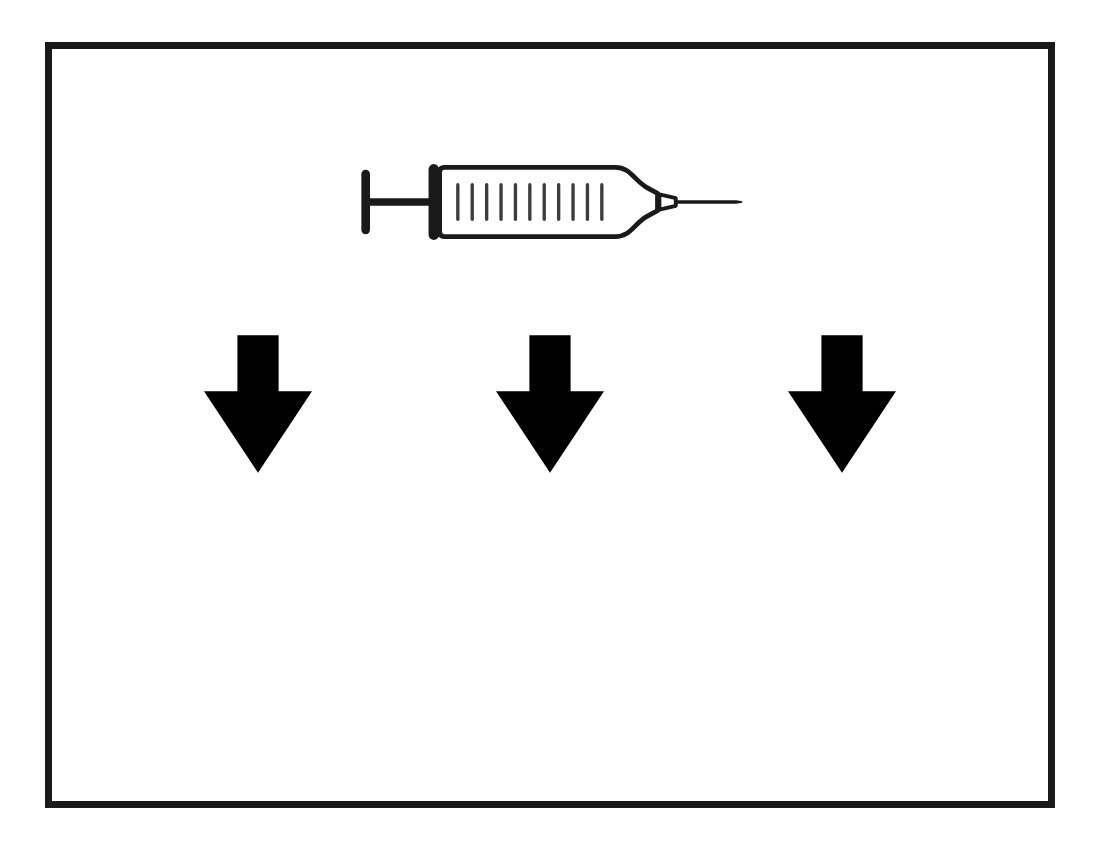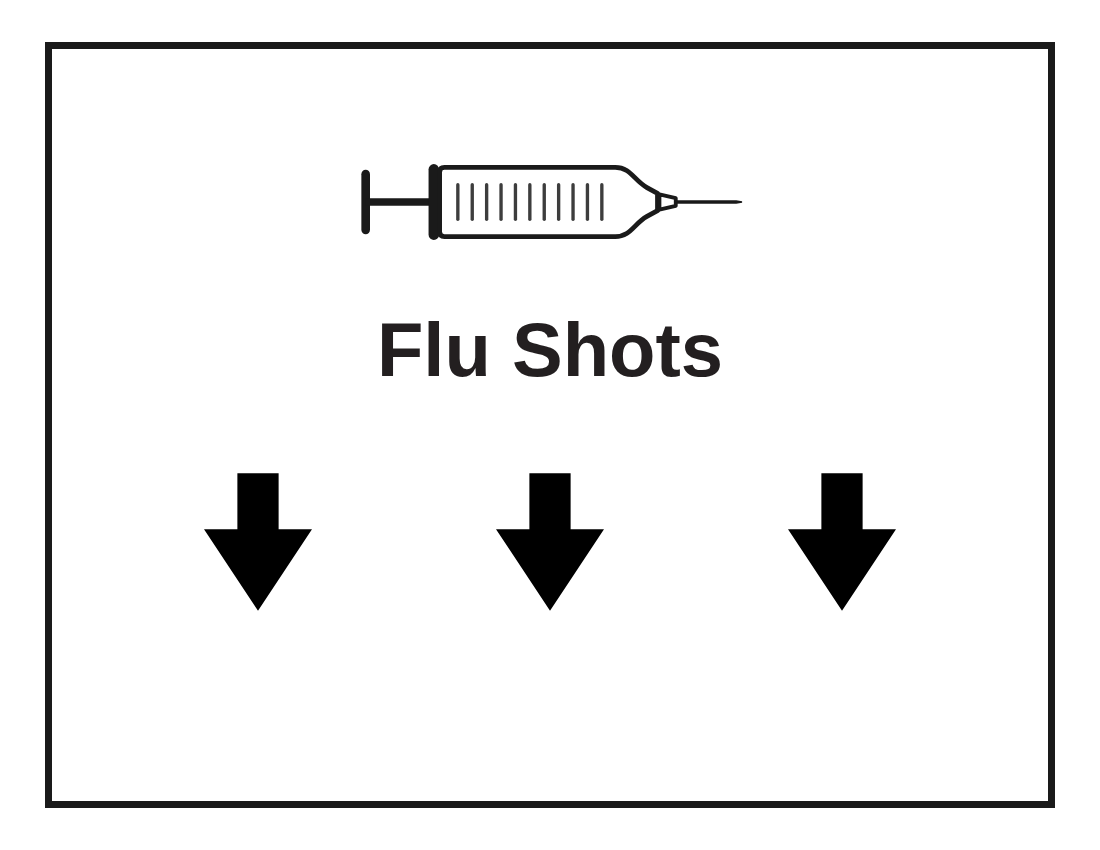--- a/index.html
+++ b/index.html
@@ -109,21 +109,20 @@
           <line x1="189" y1="32" x2="189" y2="68"></line>
           <line x1="204" y1="32" x2="204" y2="68"></line>
           <line x1="219" y1="32" x2="219" y2="68"></line>
           <line x1="234" y1="32" x2="234" y2="68"></line>
           <line x1="249" y1="32" x2="249" y2="68"></line>
           <line x1="264" y1="32" x2="264" y2="68"></line>
         </g>
       </svg>
     </div>
 
-    <h1 class="sign-title">Flu Shots</h1>
 
     <div class="arrows-row">
       <div class="down-arrow">
         <svg viewBox="0 0 110 140" xmlns="http://www.w3.org/2000/svg">
           <polygon points="34,0 76,0 76,57 110,57 55,140 0,57 34,57" fill="#000000"></polygon>
         </svg>
       </div>
       <div class="down-arrow">
         <svg viewBox="0 0 110 140" xmlns="http://www.w3.org/2000/svg">
           <polygon points="34,0 76,0 76,57 110,57 55,140 0,57 34,57" fill="#000000"></polygon>

